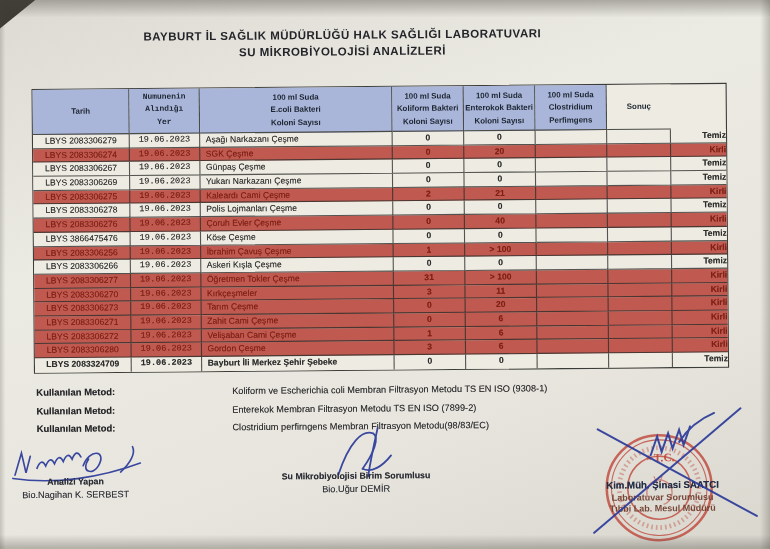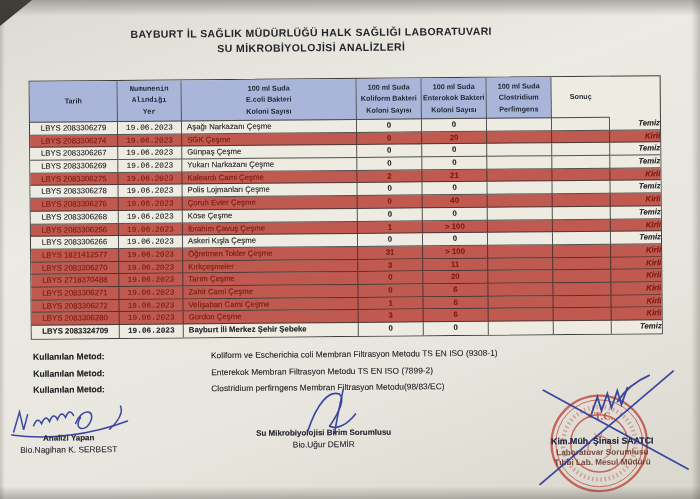--- a/index.html
+++ b/index.html
@@ -34,21 +34,21 @@
   .hcell:nth-child(1),.tcell:nth-child(1){width:88px;flex:none;}
   .hcell:nth-child(2),.tcell:nth-child(2){width:64px;flex:none;font-family:Liberation Mono, monospace;}
   .hcell:nth-child(3),.tcell:nth-child(3){width:175px;flex:none;}
   .hcell:nth-child(4),.tcell:nth-child(4){width:65px;flex:none;}
   .hcell:nth-child(5),.tcell:nth-child(5){width:65px;flex:none;}
   .hcell:nth-child(6),.tcell:nth-child(6){width:65px;flex:none;}
   .hcell:nth-child(7),.tcell:nth-child(7){width:58px;flex:none;}
   .hcell:nth-child(8),.tcell:nth-child(8){width:50px;flex:none;text-align:right;}
   .tcell:nth-child(3){text-align:left;padding-left:5px;}
   .tcell:nth-child(4),.tcell:nth-child(5){font-weight:bold;}
-  .tcell:nth-child(8){font-weight:bold;font-style:italic;}
+  .tcell:nth-child(8){font-weight:bold;}
   .trow.clean{background:var(--clean-row);color:#2c2c2a;}
   .trow.clean .tcell{text-shadow:0 0 .4px rgba(40,40,40,.45);}
   .trow.dirty{background:var(--dirty-row);color:var(--dirty-text);}
   .trow.dirty .tcell{text-shadow:0 0 .5px rgba(125,30,20,.55);}
   .trow.bold .tcell{font-weight:bold;}
 
   
   .methods{position:absolute;left:32px;top:349px;width:620px;color:#26262a;}
   .m-line{position:relative;height:16.5px;}
   .m-label{position:absolute;left:0;top:0;font-size:8.6px;font-weight:bold;
@@ -182,21 +182,21 @@
             <div class="tcell">LBYS 2083306276</div>
             <div class="tcell">19.06.2023</div>
             <div class="tcell">Çoruh Evler Çeşme</div>
             <div class="tcell">0</div>
             <div class="tcell">40</div>
             <div class="tcell"></div>
             <div class="tcell"></div>
             <div class="tcell">Kirli</div>
           </div>
           <div class="trow clean">
-            <div class="tcell">LBYS 2083306268</div>
+            <div class="tcell">LBYS 3866475476</div>
             <div class="tcell">19.06.2023</div>
             <div class="tcell">Köse Çeşme</div>
             <div class="tcell">0</div>
             <div class="tcell">0</div>
             <div class="tcell"></div>
             <div class="tcell"></div>
             <div class="tcell">Temiz</div>
           </div>
           <div class="trow dirty">
             <div class="tcell">LBYS 2083306256</div>
@@ -212,41 +212,41 @@
             <div class="tcell">LBYS 2083306266</div>
             <div class="tcell">19.06.2023</div>
             <div class="tcell">Askeri Kışla Çeşme</div>
             <div class="tcell">0</div>
             <div class="tcell">0</div>
             <div class="tcell"></div>
             <div class="tcell"></div>
             <div class="tcell">Temiz</div>
           </div>
           <div class="trow dirty">
-            <div class="tcell">LBYS 1821412577</div>
+            <div class="tcell">LBYS 2083306277</div>
             <div class="tcell">19.06.2023</div>
             <div class="tcell">Öğretmen Tokler Çeşme</div>
             <div class="tcell">31</div>
             <div class="tcell">&gt; 100</div>
             <div class="tcell"></div>
             <div class="tcell"></div>
             <div class="tcell">Kirli</div>
           </div>
           <div class="trow dirty">
             <div class="tcell">LBYS 2083306270</div>
             <div class="tcell">19.06.2023</div>
             <div class="tcell">Kırkçeşmeler</div>
             <div class="tcell">3</div>
             <div class="tcell">11</div>
             <div class="tcell"></div>
             <div class="tcell"></div>
             <div class="tcell">Kirli</div>
           </div>
           <div class="trow dirty">
-            <div class="tcell">LBYS 2718370488</div>
+            <div class="tcell">LBYS 2083306273</div>
             <div class="tcell">19.06.2023</div>
             <div class="tcell">Tarım Çeşme</div>
             <div class="tcell">0</div>
             <div class="tcell">20</div>
             <div class="tcell"></div>
             <div class="tcell"></div>
             <div class="tcell">Kirli</div>
           </div>
           <div class="trow dirty">
             <div class="tcell">LBYS 2083306271</div>

